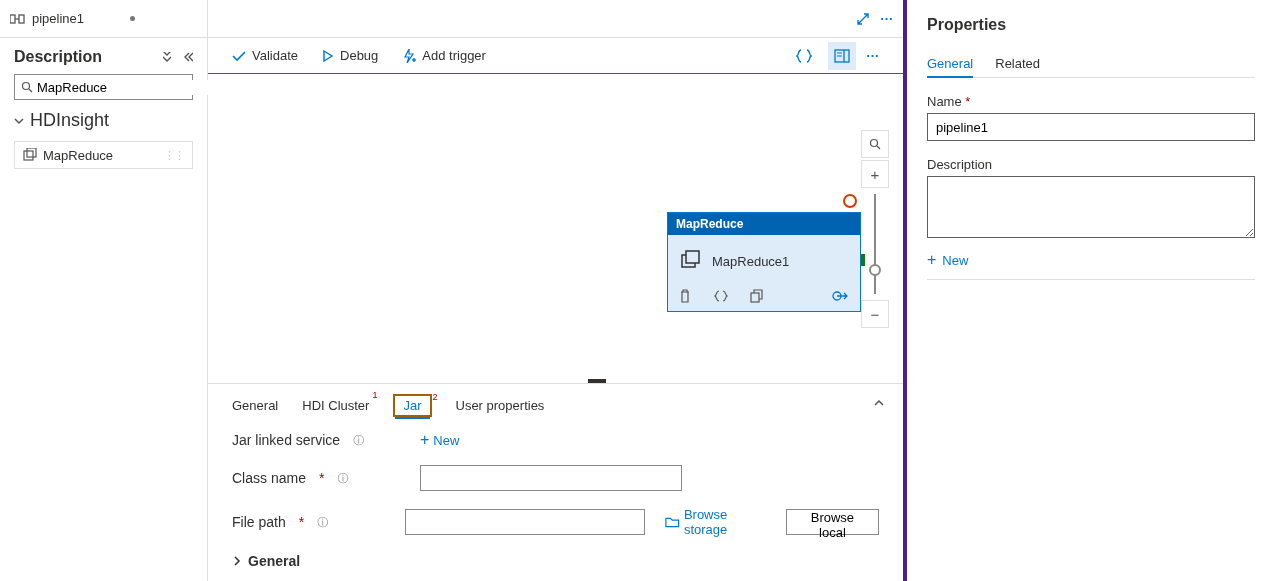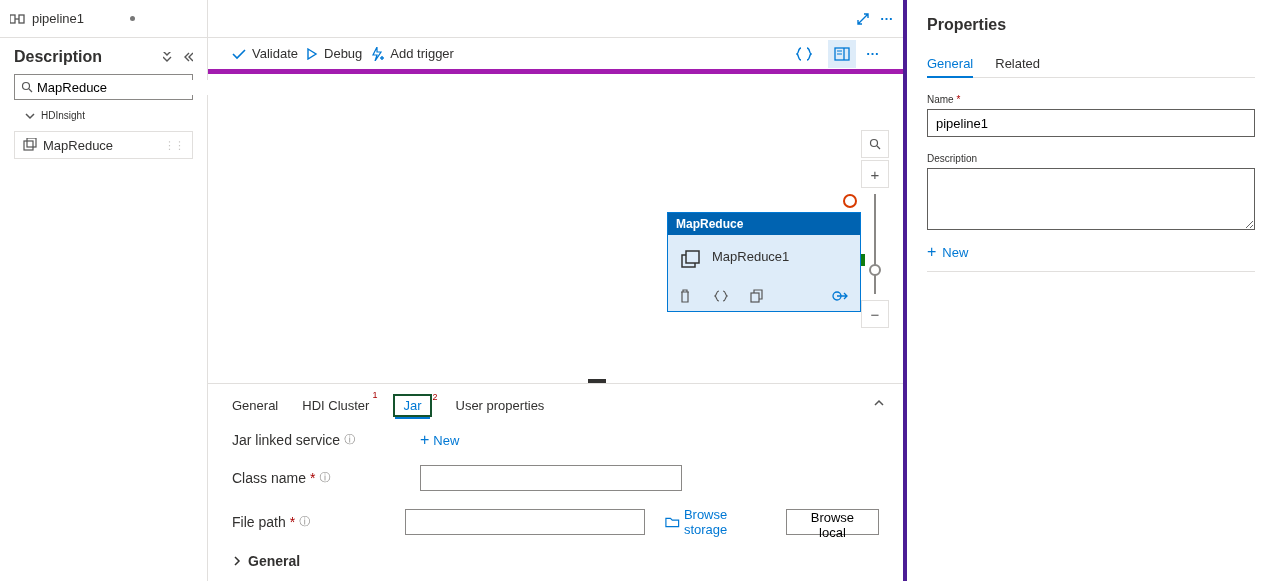--- a/index.html
+++ b/index.html
@@ -58,25 +58,25 @@
   align-items: center;
   border: 1px solid #8a8886;
   height: 26px;
   padding: 0 6px;
 }
 .search-box input {
   border: none; outline: none; flex: 1; font-size: 13px;
 }
 .search-ic { color: #555; margin-right: 4px; }
 .activity-group {
-  padding: 10px 14px 4px 25px;
+  padding: 10px 14px 4px 14px;
   display: flex;
   align-items: center;
   gap: 6px;
-  font-size: 10px;
+  font-size: 18px;
 }
 .activity-list { padding: 6px 14px; }
 .activity-item {
   display: flex;
   align-items: center;
   height: 28px;
   border: 1px solid #e1dfdd;
   padding: 0 8px;
   gap: 6px;
   font-size: 13px;
@@ -104,23 +104,23 @@
   align-items: center;
   justify-content: flex-end;
   padding: 0 10px;
   gap: 10px;
 }
 .top-bar .ic { color: #0078d4; cursor: pointer; }
 .toolbar {
   height: 36px;
   display: flex;
   align-items: center;
-  gap: 8px;
+  gap: 24px;
   padding: 0 24px;
-  border-bottom: 5px solid #a21caf;
+  border-bottom: 1px solid #a21caf;
   color: #323130;
 }
 .tb-item { display: flex; align-items: center; gap: 6px; cursor: pointer; }
 .tb-item .ic { color: #0078d4; }
 .toolbar-right { margin-left: auto; display: flex; gap: 10px; align-items: center; }
 .tb-icon-btn {
   width: 28px; height: 28px;
   display: flex; align-items: center; justify-content: center;
   color: #0078d4; cursor: pointer;
 }
@@ -141,21 +141,21 @@
 }
 .node-title {
   background: #0063b1;
   color: #fff;
   font-size: 12px;
   font-weight: 600;
   padding: 4px 8px;
 }
 .node-body {
   display: flex;
-  align-items: flex-start;
+  align-items: flex-end;
   padding: 14px 12px;
   gap: 10px;
   font-size: 13px;
 }
 .node-actions {
   display: flex;
   align-items: center;
   gap: 22px;
   padding: 6px 10px 8px 10px;
   color: #555;
@@ -218,31 +218,31 @@
 .badge {
   position: absolute; top: -4px; right: -8px;
   font-size: 9px; color: #a80000;
 }
 .cfg-tab.active { color: #0078d4; }
 .cfg-tab.active::after {
   content: ""; position: absolute; left: 0; right: 0; bottom: -4px;
   height: 2px; background: #0078d4;
 }
 .highlight-box {
-  border: 2px solid #14532d;
+  border: 2px solid #a16207;
   padding: 2px 8px;
 }
 .details-hdr {
   display: flex; align-items: center; gap: 6px; font-size: 14px; font-weight: 600;
   margin-bottom: 14px;
 }
 .form-row {
   display: flex; align-items: center; margin-bottom: 16px; gap: 20px;
 }
-.form-label { width: 168px; font-size: 14px; display: flex; align-items: flex-start; gap: 4px;}
+.form-label { width: 168px; font-size: 14px; display: flex; align-items: flex-end; gap: 13px;}
 .req { color: #a80000; }
 .info-ic { color: #8a8886; font-size: 11px; }
 .form-select, .form-input {
   width: 262px; height: 26px;
   border: 1px solid #8a8886; padding: 0 8px; font-size: 13px;
   background: #fff;
 }
 .form-select { display: flex; align-items: center; justify-content: space-between; cursor: pointer; color: #555;}
 .link-btn { color: #0078d4; display: flex; align-items:center; gap:4px; cursor: pointer; }
 .outline-btn {
@@ -257,21 +257,21 @@
   border-left: 4px solid #4c1d95;
   padding: 16px 20px;
 }
 .right-panel h3 { font-size: 16px; font-weight: 600; margin-bottom: 16px;}
 .prop-tabs { display: flex; gap: 22px; border-bottom: 1px solid #e1dfdd; }
 .prop-tab { font-size: 13px; padding: 6px 0; cursor:pointer; position:relative;}
 .prop-tab.active { color: #0078d4;}
 .prop-tab.active::after {
   content:""; position:absolute; left:0; right:0; bottom:-1px; height:2px; background:#0078d4;
 }
-.field-label { font-size: 10px; margin: 16px 0 4px 0; }
+.field-label { font-size: 13px; margin: 16px 0 4px 0; }
 .field-input {
   width: 100%; height: 28px; border: 1px solid #605e5c; padding: 0 8px; font-size: 13px;
 }
 .field-textarea {
   width: 100%; height: 62px; border: 1px solid #605e5c; resize: both; font-size:13px; padding:6px 8px;
 }
 .ann-row { display:flex; align-items:center; gap:6px; color:#0078d4; margin-top:10px; cursor:pointer; padding-bottom:10px; border-bottom:1px solid #e1dfdd;}
 svg { display: block; }
 </style>
 </head>

